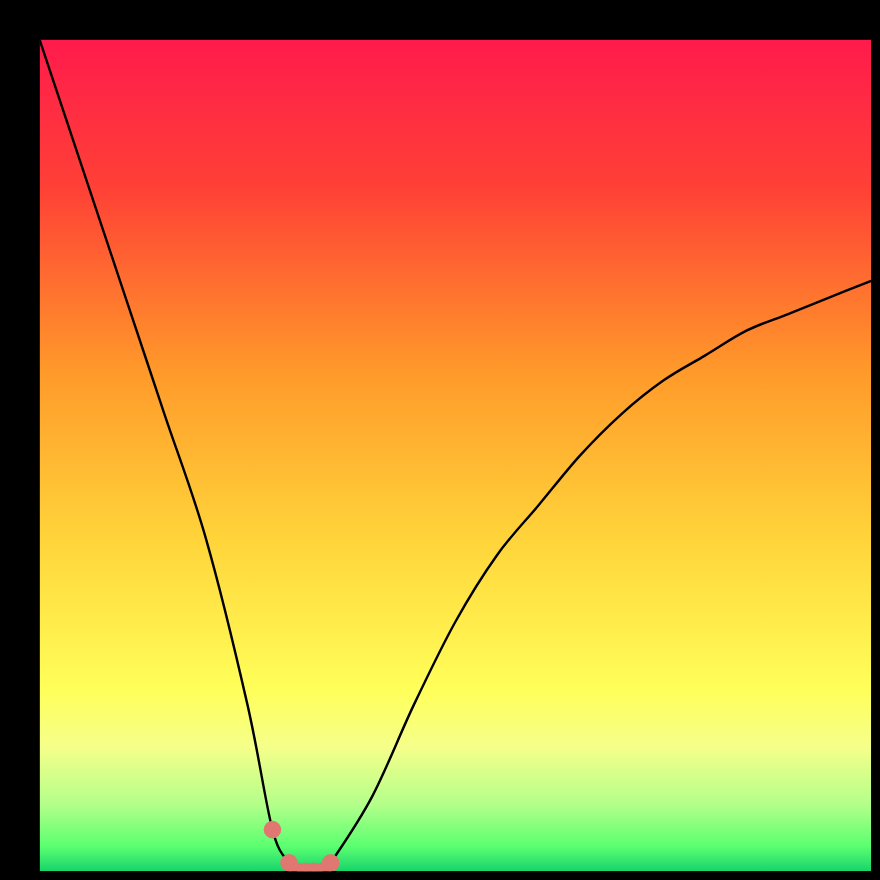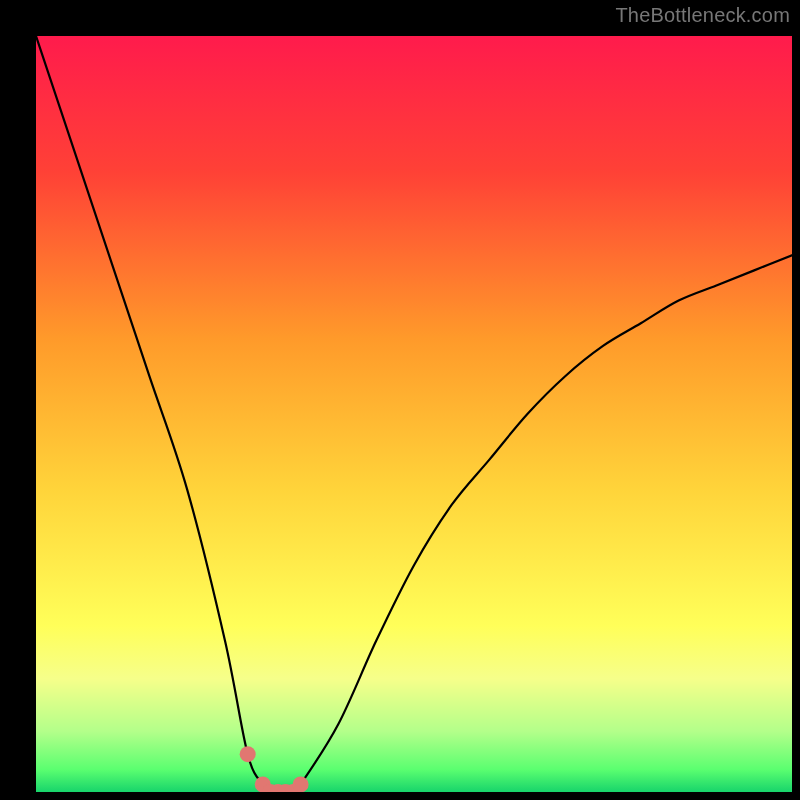--- a/index.html
+++ b/index.html
@@ -5,21 +5,20 @@
   body { margin: 0; padding: 0; background: #000; width: 800px; height: 800px; font-family: Arial, sans-serif; overflow: hidden; }
   .outer { width: 800px; height: 800px; background: #000; position: relative; }
   .attribution { position: absolute; top: 4px; right: 10px; color: #777; font-size: 20px; font-weight: 500; z-index: 3; letter-spacing: 0.2px; }
   .plot { position: absolute; left: 36px; top: 36px; width: 756px; height: 756px; }
   .plot svg { display: block; width: 100%; height: 100%; }
 </style>
 </head>
 <body>
 
 <div class="outer">
-  <div class="attribution">TheBottleneck.com</div>
   <div class="plot">
     <svg viewBox="0 0 756 756" preserveAspectRatio="none">
       <defs>
         <linearGradient id="bg" x1="0" y1="0" x2="0" y2="1">
             <stop offset="0%" stop-color="#ff1b4c"></stop>
             <stop offset="18%" stop-color="#ff4136"></stop>
             <stop offset="40%" stop-color="#ff9a2a"></stop>
             <stop offset="60%" stop-color="#ffd43a"></stop>
             <stop offset="78%" stop-color="#ffff59"></stop>
             <stop offset="85%" stop-color="#f6ff8a"></stop>

